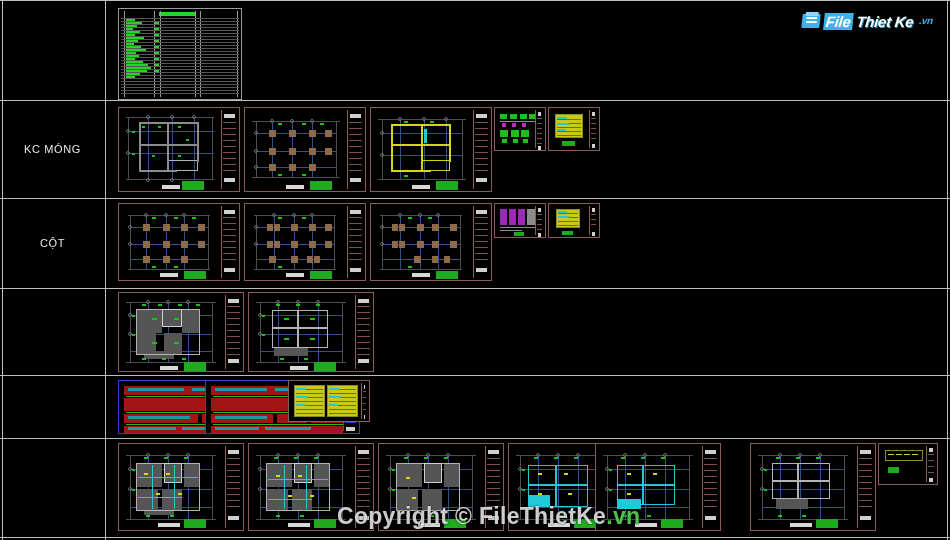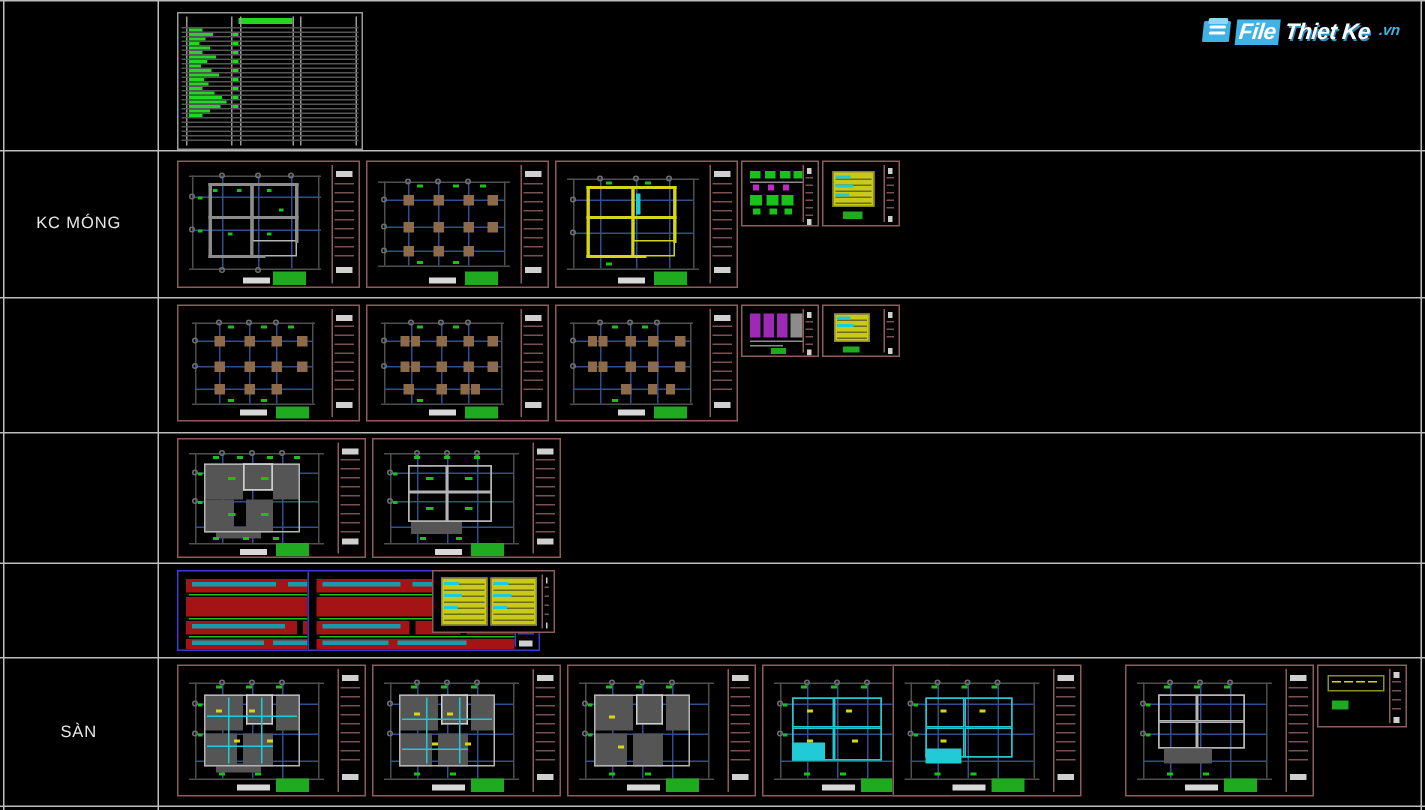--- a/index.html
+++ b/index.html
@@ -131,22 +131,22 @@
   <div class="gridline gl-h" style="top:375px"></div>
   <div class="gridline gl-h" style="top:438px"></div>
   <div class="gridline gl-h" style="top:537px"></div>
   <div class="gridline gl-v" style="left:2px"></div>
   <div class="gridline gl-v" style="left:105px"></div>
   <div class="gridline gl-v" style="left:947px"></div>
 
   <div class="rowlabel" style="top:100px;height:98px">
     <span>KC MÓNG</span>
   </div>
-  <div class="rowlabel" style="top:438px;height:99px">
-    <span>SÀN</span>
+  <div class="rowlabel" style="top:198px;height:90px">
+    <span>CỘT</span>
   </div>
 
 
   <div id="brand">
     <span class="brand-ico">
       <span class="pg" style="left:0;top:2px;width:18px;height:14px"></span>
       <span class="pg" style="left:3px;top:0;width:13px;height:4px;background:#8fd8f5"></span>
       <span class="pg" style="left:4px;top:5px;width:11px;height:2px;background:#ffffff"></span>
       <span class="pg" style="left:4px;top:9px;width:11px;height:2px;background:#ffffff"></span>
     </span>
@@ -1167,14 +1167,17 @@
     <div class="tstrip" style="width:15%">
       <span class="cap" style="top:2px"></span>
       <i style="top:8px"></i>
         <i style="top:14px"></i>
         <i style="top:20px"></i>
       <i style="top:26px"></i>
       <span class="cap" style="top:32px"></span>
     </div>
   </div>
 
+  <div id="watermark">
+    <span>Copyright © FileThietKe</span><span class="vn">.vn</span>
+  </div>
 
 </div>
 
 </body></html>

